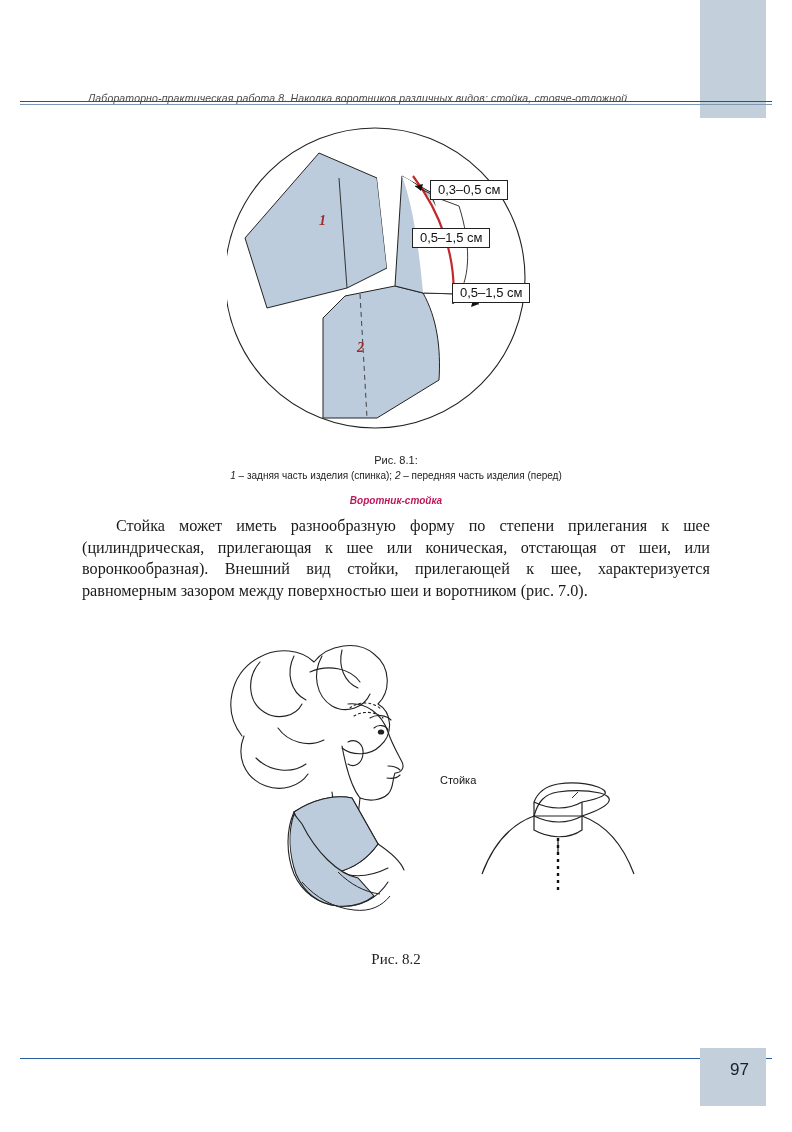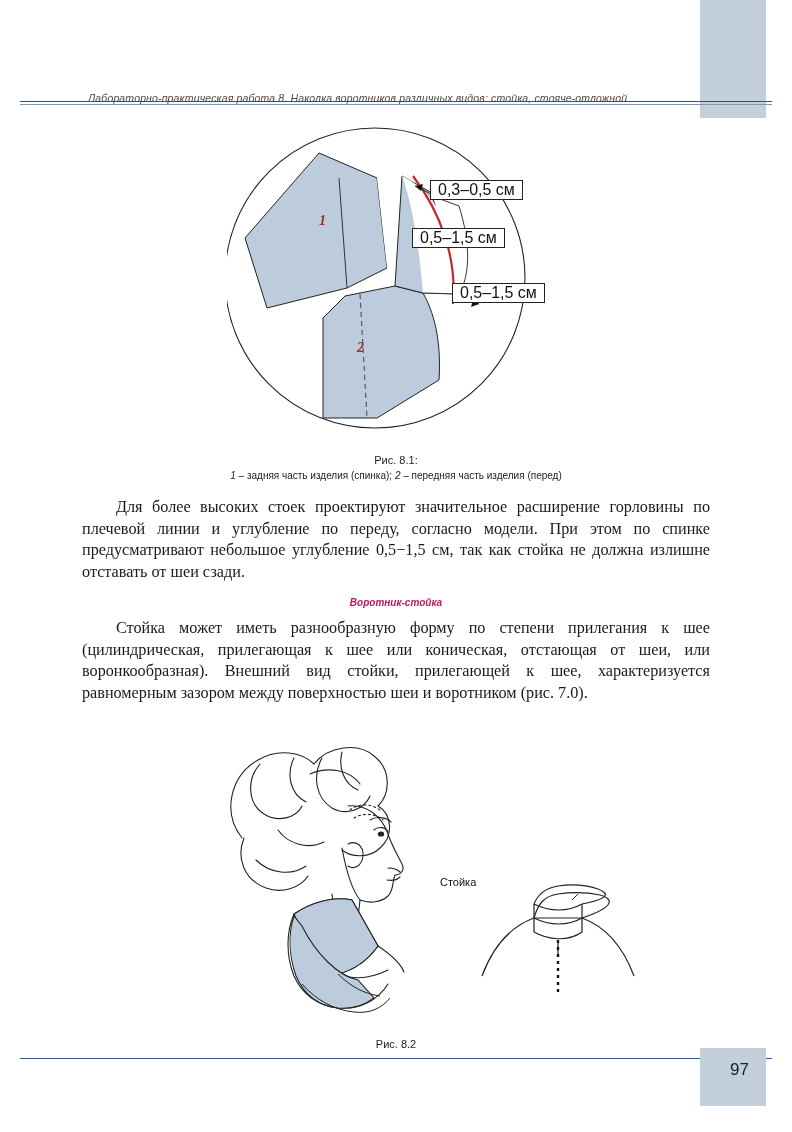--- a/index.html
+++ b/index.html
@@ -129,21 +129,21 @@
     position: absolute;
     left: 145px;
     top: 0;
   }
 
   .callout {
     position: absolute;
     background: #ffffff;
     border: 1px solid #222;
     font-family: "Liberation Sans", sans-serif;
-    font-size: 16px;
+    font-size: 13px;
     color: #111;
     padding: 2px 7px 3px 7px;
     white-space: nowrap;
     line-height: 13px;
   }
   #callout-1 { left: 348px; top: 62px; }
   #callout-2 { left: 330px; top: 110px; }
   #callout-3 { left: 370px; top: 165px; }
 
   .fignum {
@@ -172,24 +172,24 @@
   .stoika-label {
     position: absolute;
     left: 358px;
     top: 158px;
     font-family: "Liberation Sans", sans-serif;
     font-size: 11px;
     color: #111;
   }
   .cap2 {
     text-align: center;
-    font-family: Liberation Sans, sans-serif;
-    font-size: 11px;
+    font-family: Liberation Serif, serif;
+    font-size: 15px;
     color: #222;
-    margin-top: 0;
+    margin-top: 15px;
   }
 </style>
 </head>
 <body>
 
 <div class="corner-block"></div>
 <div class="header-rule"></div>
 <div class="header-rule-2"></div>
 <div class="running-head">Лабораторно-практическая работа 8. Наколка воротников различных видов: стойка, стояче-отложной</div>
 
@@ -249,21 +249,20 @@
 
     <div class="fignum" id="fignum-1">1</div>
     <div class="fignum" id="fignum-2">2</div>
   </div>
 
   <div class="caption">
     <span>Рис. 8.1:</span>
     <span class="sub"><span class="it">1</span><span> – задняя часть изделия (спинка); </span><span class="it">2</span><span> – передняя часть изделия (перед)</span></span>
   </div>
 
-  <p class="body" style="margin-top:16px;">Для более высоких стоек проектируют значительное расширение горловины по плечевой линии и углубление по переду, согласно модели. При этом по спинке предусматривают небольшое углубление 0,5−1,5 см, так как стойка не должна излишне отставать от шеи сзади.</p>
 
   <div class="subhead">Воротник-стойка</div>
 
   <p class="body">Стойка может иметь разнообразную форму по степени прилегания к шее (цилиндрическая, прилегающая к шее или коническая, отстающая от шеи, или воронкообразная). Внешний вид стойки, прилегающей к шее, характеризуется равномерным зазором между поверхностью шеи и воротником (рис. 7.0).</p>
 
   <div class="fig2-wrap">
     <svg class="fig2" width="460" height="310" viewBox="0 0 460 310">
       <g fill="none" stroke="#222" stroke-width="1.1" stroke-linecap="round" stroke-linejoin="round">
 
         <path d="M60,120 C40,95 48,58 76,42 C96,30 120,34 132,46

